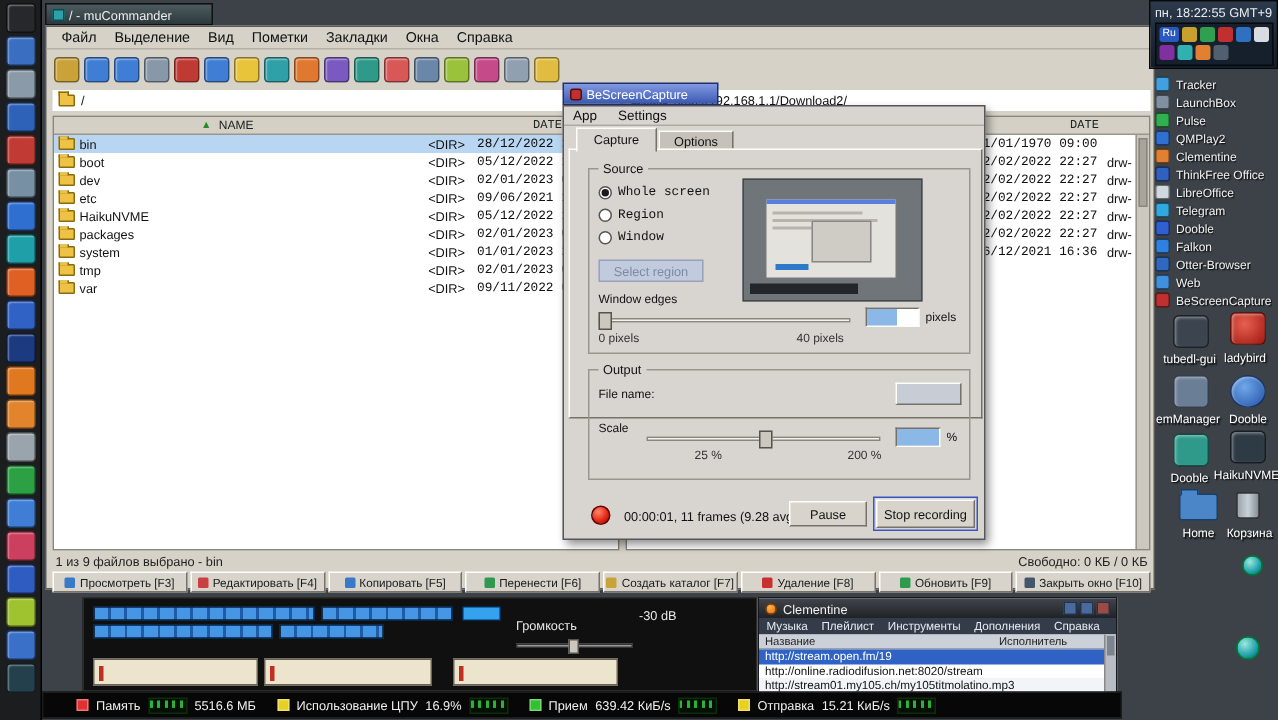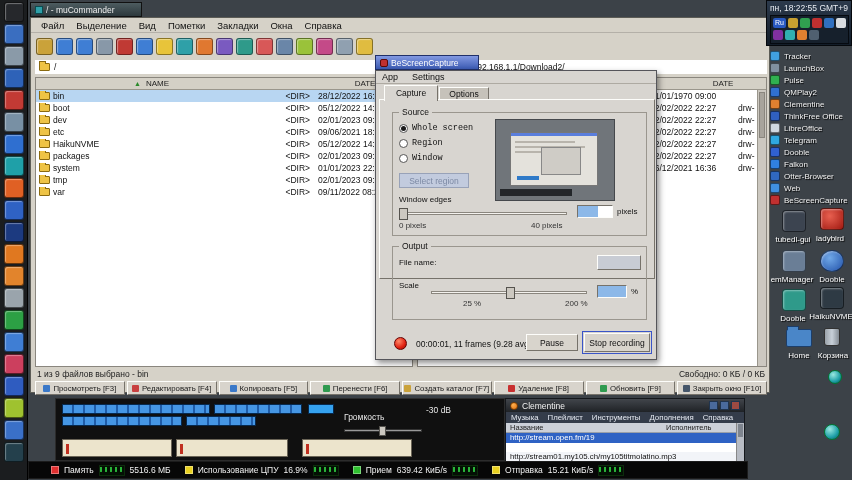--- a/index.html
+++ b/index.html
@@ -26,21 +26,21 @@
   .folder { width:11px; height:8px; background:#eec345; border:1px solid #8a6a10; border-radius:1px; position:relative; flex:none; }
   .folder::before { content:""; position:absolute; top:-3px; left:-1px; width:5px; height:2px; background:#eec345; border:1px solid #8a6a10; border-bottom:none; }
   .drivechip { background:#35527c; color:#fff; font-size:7.5px; padding:0 3px; border-radius:1px; flex:none; }
 
   .panel { position:absolute; top:59px; height:290px; background:#fff; border:1px solid #8a867e; }
   .phead { height:12px; background:#d4d0c6; display:flex; font-size:8px; color:#222; border-bottom:1px solid #9a968c; }
   .prow { height:12px; display:flex; font-size:8.5px; color:#111; align-items:center; }
   .prow.sel { background:#b8d6f2; }
   .c-name { flex:1; display:flex; align-items:center; gap:3px; padding-left:3px; overflow:hidden; white-space:nowrap; }
   .c-size { width:48px; text-align:right; padding-right:2px; flex:none; }
-  .c-date { width:100px; padding-left:6px; flex:none; white-space:nowrap; overflow:hidden; }
+  .c-date { width:100px; padding-left:6px; flex:none; white-space:nowrap; overflow:hidden;font-family:Liberation Mono, monospace; }
   .c-perm { width:30px; padding-left:2px; flex:none; }
   .hc { text-align:center; align-self:center; }
   .sortarrow { color:#2a8a2a; font-size:7px; margin-right:2px; }
   .vsb { position:absolute; right:0; top:12px; bottom:0; width:9px; background:#ccc8c0; border-left:1px solid #9a968c; }
   .vsb .th { margin:2px 1px; height:46px; background:#a8a49c; border:1px solid #8a867e; }
 
   .mc-status { position:absolute; left:4px; top:351px; width:732px; height:11px; font-size:8.5px; color:#222; }
   .mc-fkeys { position:absolute; left:4px; top:363px; width:732px; height:14px; display:flex; gap:2px; }
   .fkey { flex:1; background:#d8d4cc; display:flex; align-items:center; justify-content:center; gap:3px; font-size:7.8px; color:#1a1a1a; white-space:nowrap; overflow:hidden; }
   .fico { width:7px; height:7px; border-radius:1px; flex:none; }
@@ -603,20 +603,21 @@
       <span>Плейлист</span>
       <span>Инструменты</span>
       <span>Дополнения</span>
       <span>Справка</span>
     </div>
     <div class="clem-head">
       <span style="position:absolute;left:4px;">Название</span>
       <span style="position:absolute;left:160px;">Исполнитель</span>
     </div>
     <div class="clem-row sel" style="top:34px;">http://stream.open.fm/19</div>
+    <div class="clem-row" style="top:43.5px;">http://online.radiodifusion.net:8020/stream</div>
     <div class="clem-row" style="top:53px;background:#f2f4f8;">http://stream01.my105.ch/my105titmolatino.mp3</div>
     <div class="clem-sb">
         <div class="th"></div>
       </div>
   </div>
 
   <div class="sysmon">
     <div class="sysitem">
       <div class="swatch" style="background:#e03030"></div>
       <span>Память</span>

